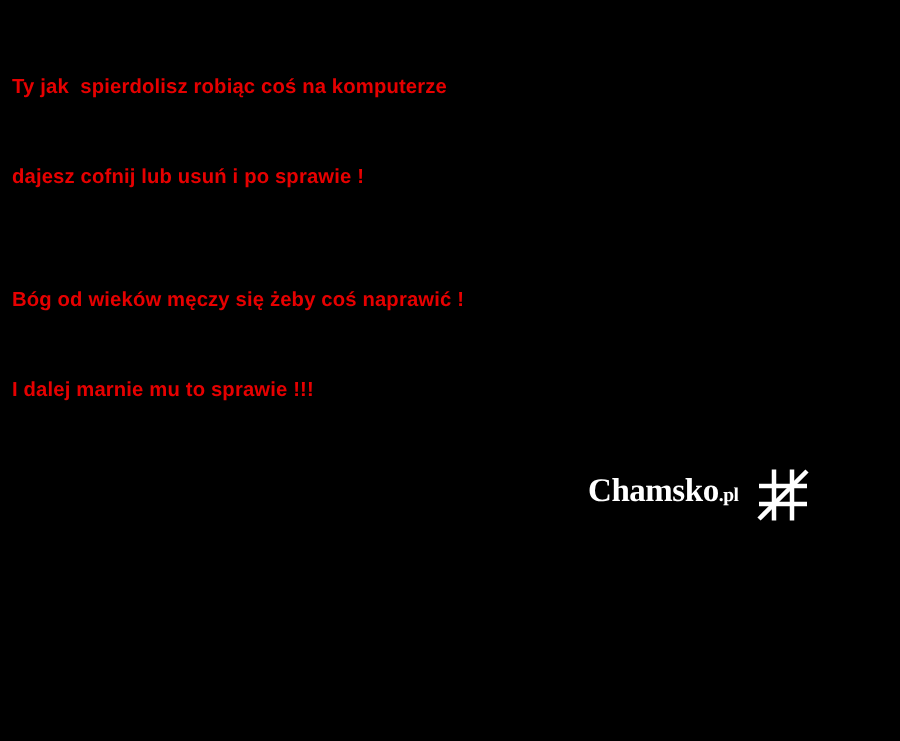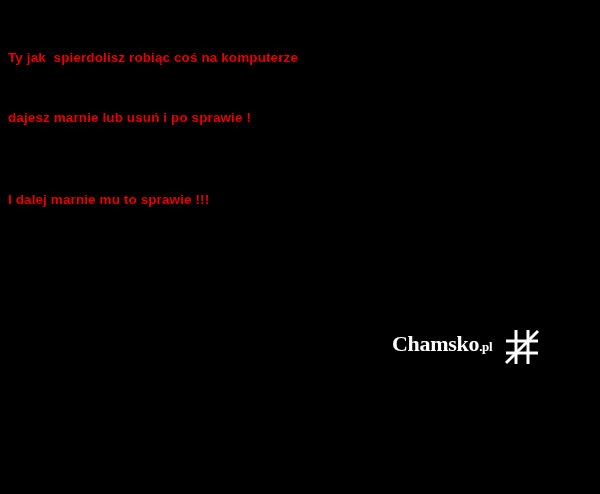--- a/index.html
+++ b/index.html
@@ -32,21 +32,21 @@
   #block-bottom {
     left: 8px;
     top: 150px;
   }
   .line {
     display: block;
   }
   #watermark {
     position: absolute;
     left: 392px;
-    top: 325px;
+    top: 308px;
     width: 148px;
     height: 44px;
   }
   #wm-text {
     position: absolute;
     left: 0;
     top: 6px;
     color: #ffffff;
     font-family: "Liberation Serif", serif;
     font-weight: bold;
@@ -66,24 +66,25 @@
     height: 44px;
   }
 </style>
 </head>
 <body>
 
 <div id="canvas">
 
   <div class="meme-text" id="block-top">
     <span class="line">Ty jak  spierdolisz robiąc coś na komputerze</span>
-    <span class="line">dajesz marnie lub usuń i po sprawie !</span>
+    <span class="line">dajesz cofnij lub usuń i po sprawie !</span>
   </div>
 
   <div class="meme-text" id="block-bottom">
+    <span class="line">Bóg od wieków męczy się żeby coś naprawić !</span>
     <span class="line">I dalej marnie mu to sprawie !!!</span>
   </div>
 
   <div id="watermark">
     <div id="wm-text"><span>Chamsko</span><span class="suffix">.pl</span></div>
     <div id="wm-mark">
       <svg width="44" height="44" viewBox="0 0 44 44" aria-hidden="true">
         <g stroke="#ffffff" stroke-width="3" fill="none">
           <line x1="6" y1="16" x2="38" y2="16"></line>
           <line x1="6" y1="28" x2="38" y2="28"></line>

